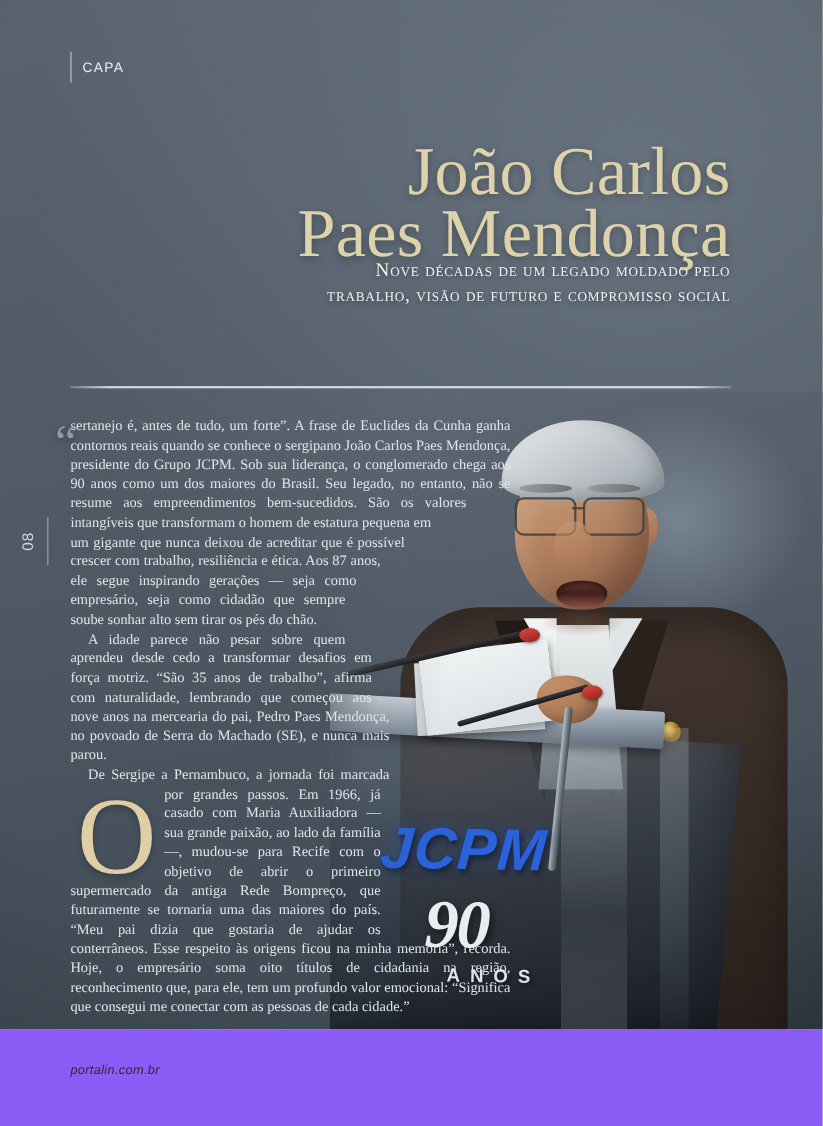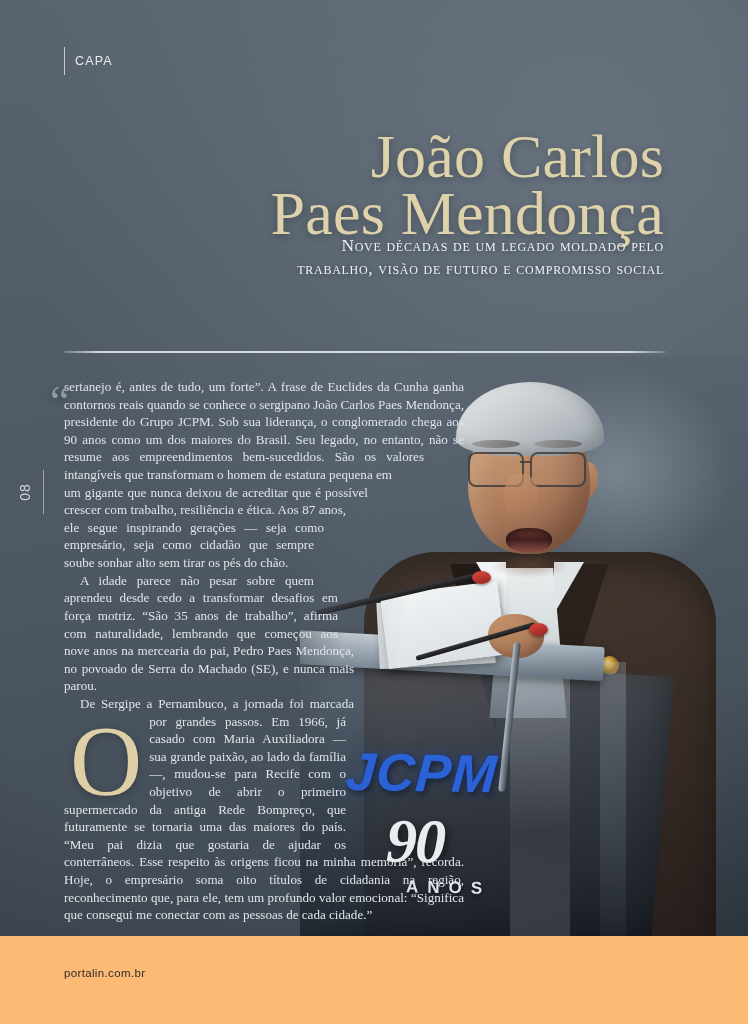--- a/index.html
+++ b/index.html
@@ -483,21 +483,22 @@
     color: #8e9aa5;
   }
 
   
   .footer {
     position: absolute;
     left: 0;
     top: 936px;
     width: 748px;
     height: 88px;
-    background: #fdba74;
+    background: #8b5cf6;
+    font-style: italic;
   }
   .footer-url {
     position: absolute;
     left: 64px;
     top: 31px;
     font-family: "Liberation Sans", sans-serif;
     font-size: 11.5px;
     letter-spacing: 0.35px;
     color: #2b2b2b;
   }

